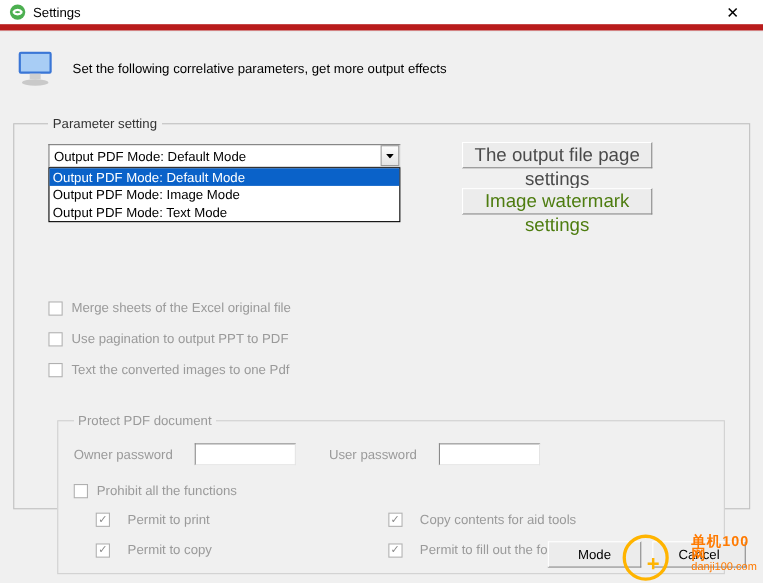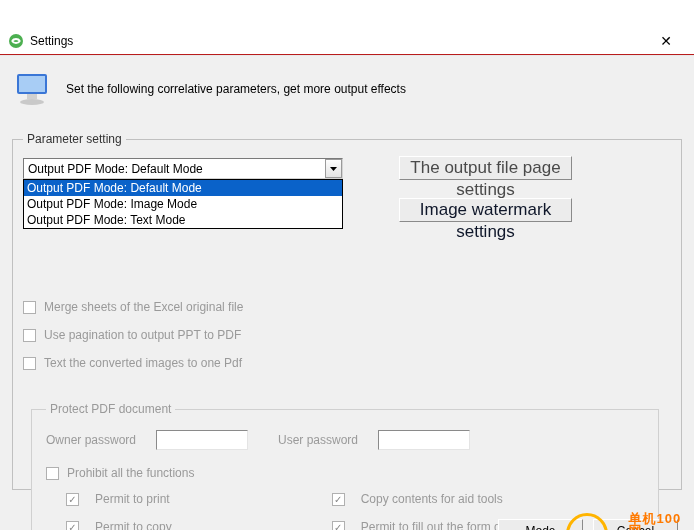--- a/index.html
+++ b/index.html
@@ -12,22 +12,21 @@
     width: 694px;
     height: 530px;
     position: relative;
     overflow: hidden;
   }
   .titlebar {
     height: 28px;
     display: flex;
     align-items: center;
     padding: 0 8px;
-    border-bottom: 1px solid #b91c1c;
-    margin-top: 27px;
+    border-bottom: 6px solid #b91c1c;
   }
   .titlebar .appicon { width: 16px; height: 16px; margin-right: 6px; display:flex;align-items:center;justify-content:center; }
   .titlebar .title { flex: 1; font-size: 12px; }
   .titlebar .close { width: 40px; text-align: center; font-size: 14px; }
   .content {
     background: #f0f0f0;
     height: 502px;
     padding: 4px 6px 6px 6px;
     position: relative;
     border-top: 1px solid #e8e8e8;
@@ -39,21 +38,21 @@
     padding: 4px 8px 0 6px;
   }
   .header-icon {
     width: 44px; height: 44px;
     display:flex; align-items:center; justify-content:center;
   }
   .header-text { margin-left: 10px; font-size: 12px; color: #000; }
   fieldset.group {
     border: 1px solid #c0c0c0;
     margin: 18px 6px 0 6px;
-    padding: 10px 14px 14px 10px;
+    padding: 10px 14px 14px 31px;
     height: 358px;
     position: relative;
     background: #f0f0f0;
   }
   fieldset.group > legend {
     font-size: 12px; padding: 0 4px; color: #333;
   }
   .row1 {
     display: flex;
     align-items: flex-start;
@@ -113,21 +112,21 @@
     border-top: 1px solid #fff;
     border-left: 1px solid #fff;
     border-bottom: 1px solid #8a8a8a;
     border-right: 1px solid #8a8a8a;
     font-size: 17px;
     text-align: center;
     line-height: 22px;
     color: #4a4a4a;
   }
   .winbtn.disabled {
-    color: #0f172a;
+    color: #4d7c0f;
   }
   .check-row {
     display: flex; align-items: center;
     height: 18px;
     margin-top: 10px;
     font-size: 12px;
     color: #9a9a9a;
   }
   .check-row.first { margin-top: 76px; text-align: right; }
   .checkbox {

